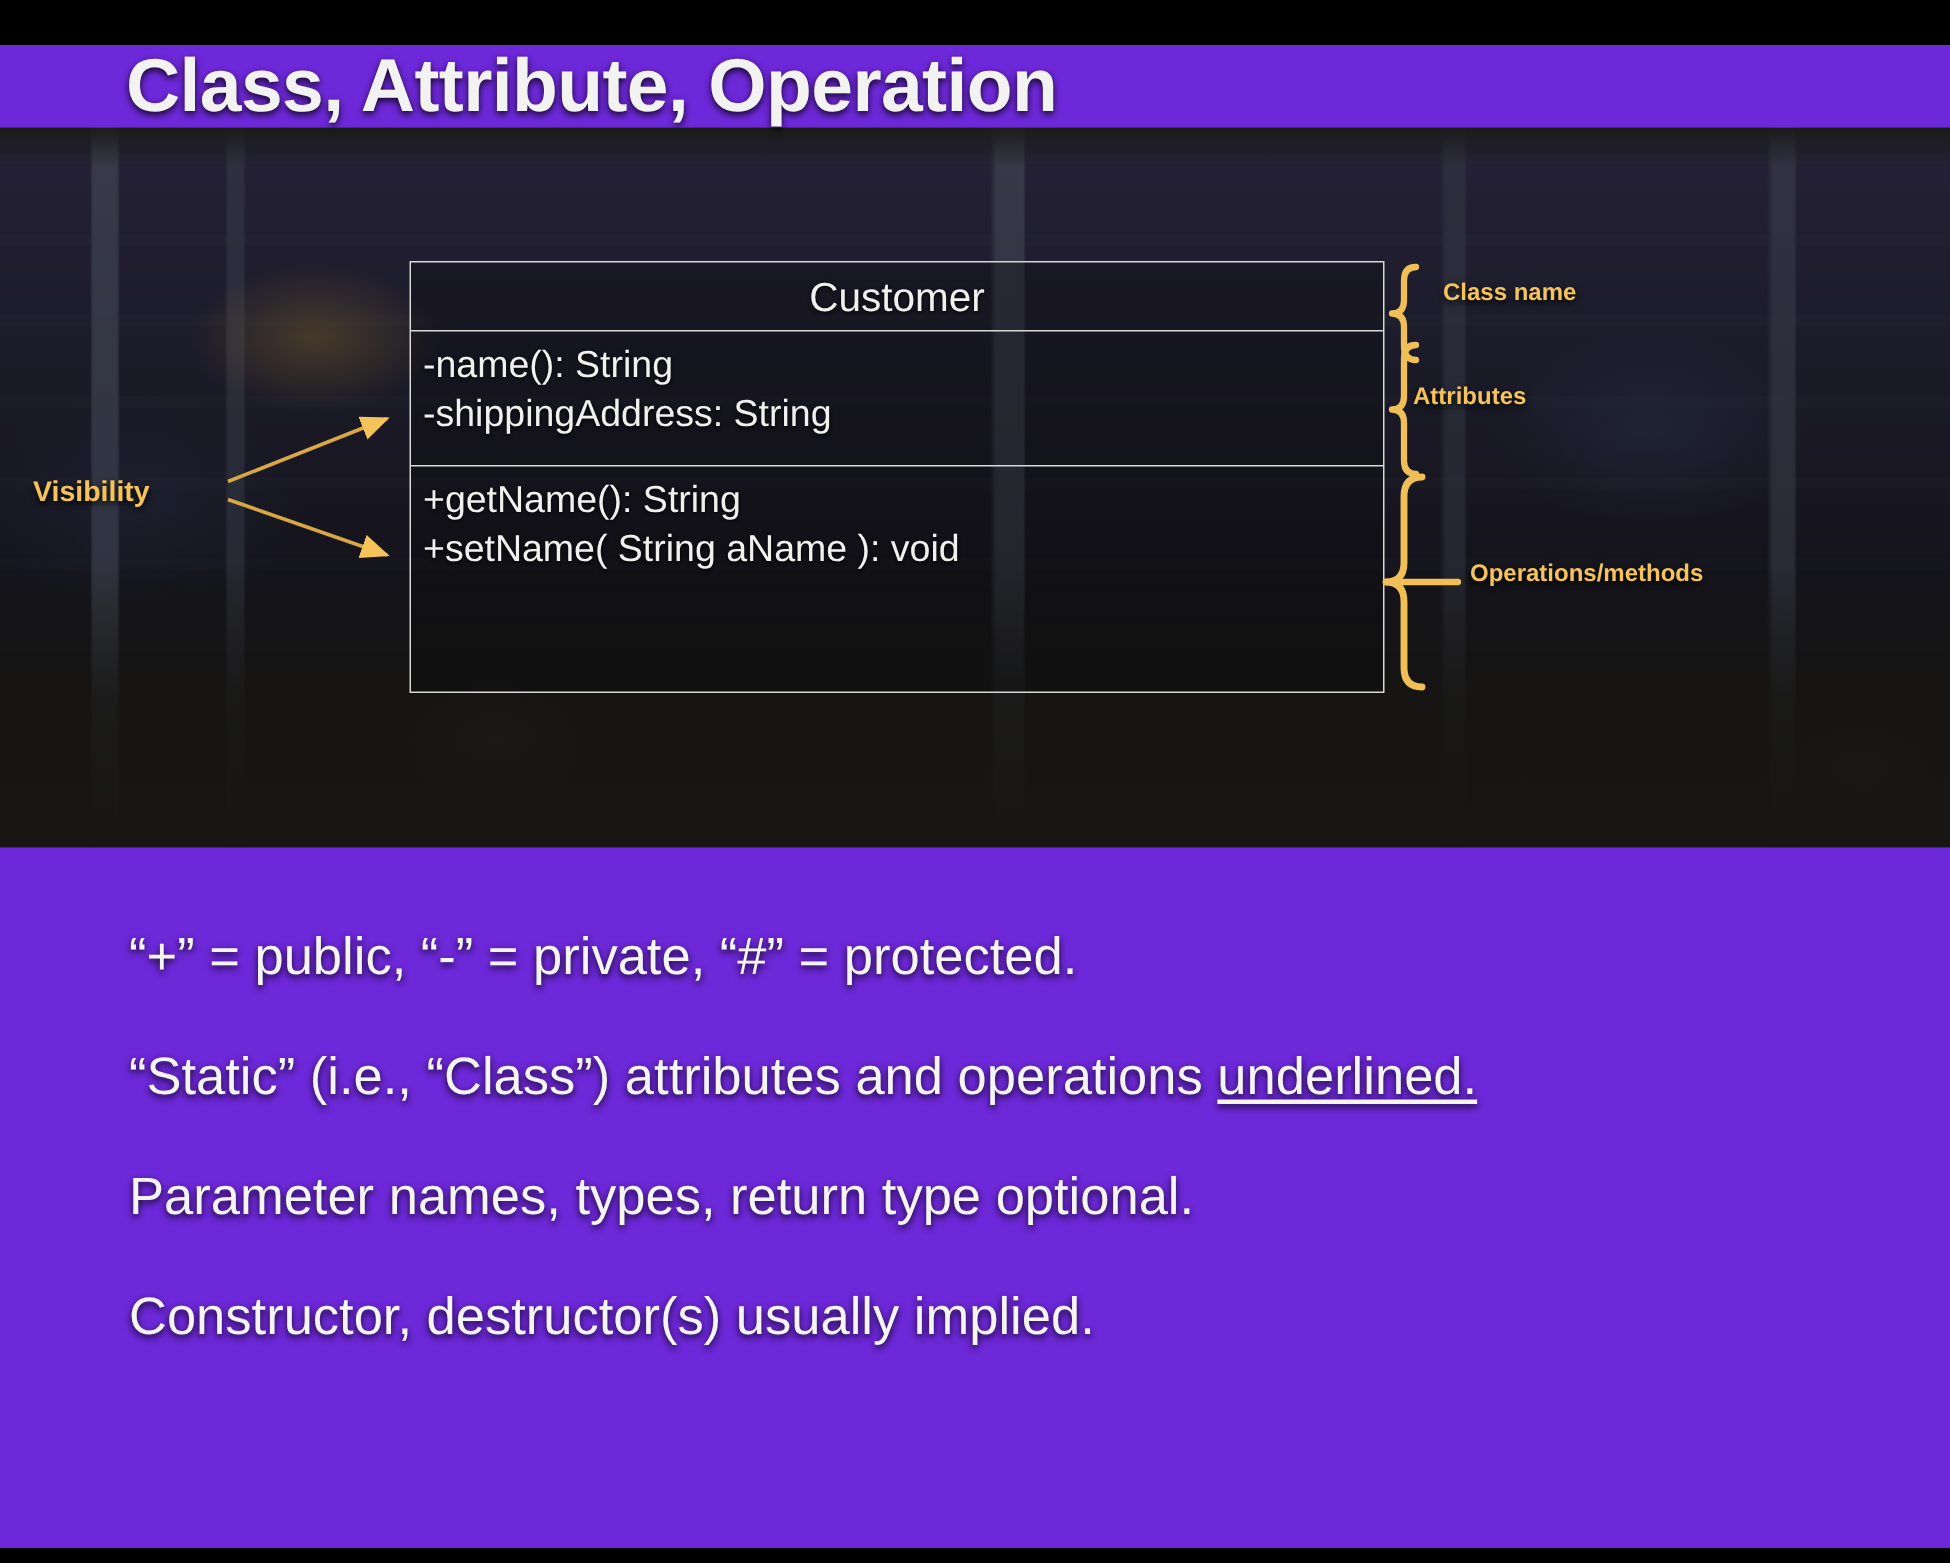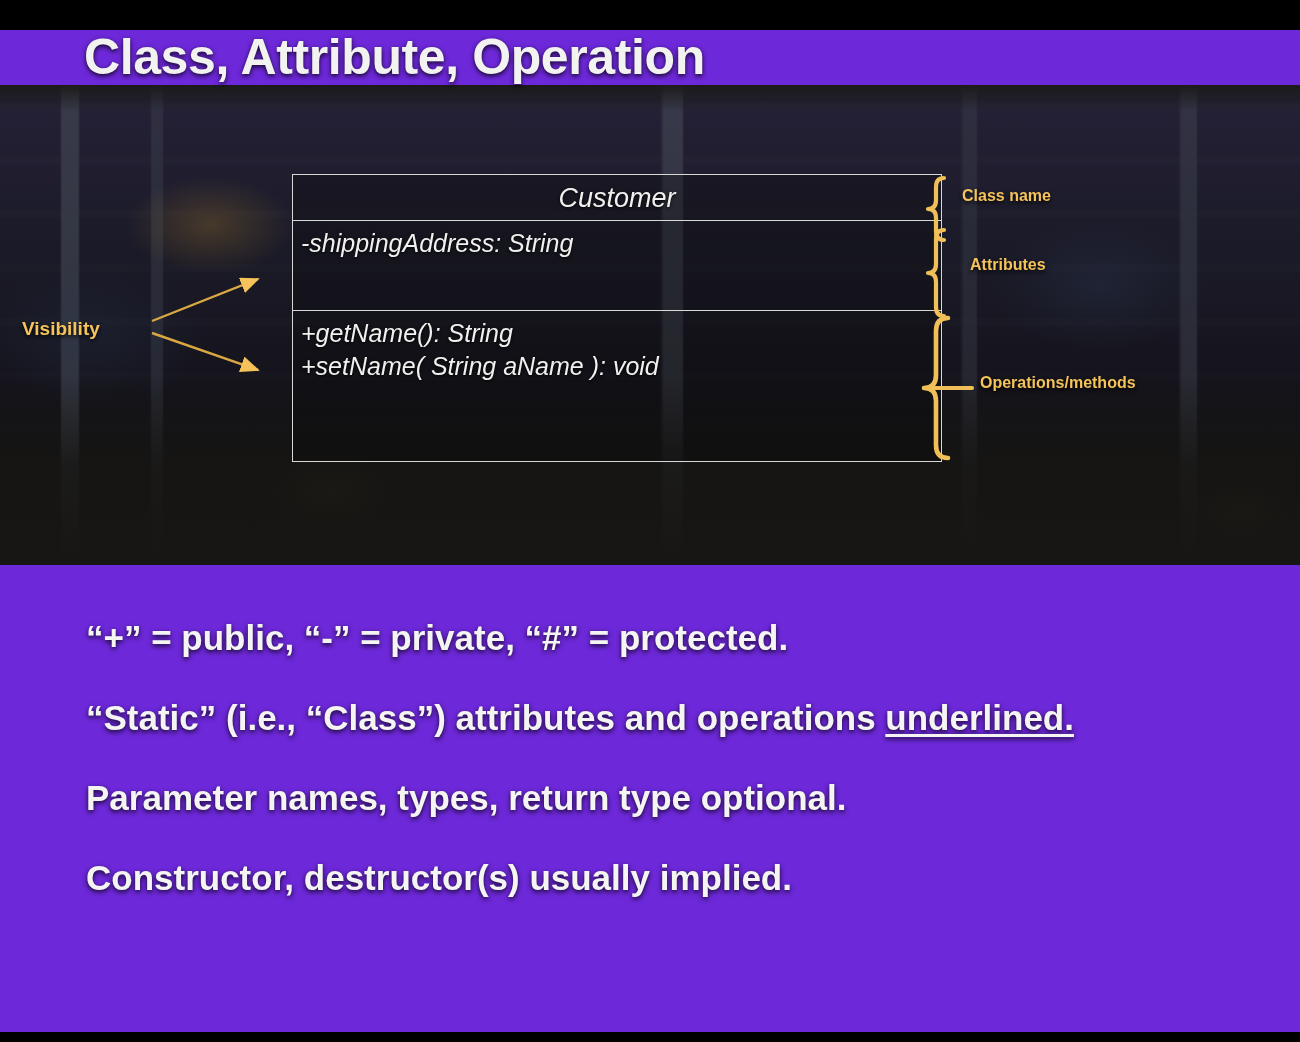--- a/index.html
+++ b/index.html
@@ -101,25 +101,24 @@
     font-weight: 700;
     letter-spacing: -0.4px;
     line-height: 58px;
     white-space: nowrap;
     text-shadow: 0 2px 5px rgba(0,0,0,.85);
   }
 
   
   #uml-box {
     position: absolute;
-    left: 292px; top: 144px;
+    left: 273px; top: 144px;
     width: 650px; height: 288px;
     border: 1.6px solid #d8d8d6;
     background: rgba(10,10,10,0.30);
-    font-style: italic;
   }
   #uml-name-row {
     height: 46px;
     border-bottom: 1.6px solid #d8d8d6;
     display: flex; align-items: center; justify-content: center;
   }
   #uml-name-row .cls-name {
     color: #f0f0ee;
     font-size: 27px;
     line-height: 30px;
@@ -145,21 +144,21 @@
   
   .anno-label {
     position: absolute;
     color: #f5c35a;
     font-size: 16px;
     font-weight: 700;
     white-space: nowrap;
     text-shadow: 0 2px 4px rgba(0,0,0,.9);
   }
   #label-classname   { left: 962px; top: 157px; }
-  #label-attributes  { left: 970px; top: 226px; }
+  #label-attributes  { left: 942px; top: 226px; }
   #label-operations  { left: 980px; top: 344px; }
   #label-visibility  { left: 22px;  top: 288px; font-size: 19px; }
 
   #anno-svg, #arrow-svg {
     position: absolute;
     left: 0; top: 0;
     width: 1300px; height: 1042px;
     pointer-events: none;
   }
 
@@ -168,21 +167,20 @@
     position: absolute;
     left: 86px; top: 586px;
     width: 1160px;
   }
   .bullet {
     color: #f4f4f2;
     font-size: 35px;
     line-height: 43px;
     margin-bottom: 37px;
     text-shadow: 0 2px 5px rgba(0,0,0,.85);
-    font-weight: bold;
   }
   .bullet:last-child { margin-bottom: 0; }
   .u { text-decoration: underline; text-underline-offset: 4px; text-align: center; }
   .i { font-style: italic; }
 </style>
 </head>
 <body>
 
 <div id="slide">
 
@@ -197,20 +195,21 @@
 
   <div id="title">Class, Attribute, Operation</div>
 
   <div id="uml-box">
 
     <div id="uml-name-row">
       <span class="cls-name">Customer</span>
     </div>
 
     <div id="uml-attr-row">
+      <div class="uml-line">-name(): String</div>
       <div class="uml-line">-shippingAddress: String</div>
     </div>
 
     <div id="uml-ops-row">
       <div class="uml-line">+getName(): String</div>
       <div class="uml-line">+setName( String aName ): void</div>
     </div>
   </div>
 
   <svg id="anno-svg" viewBox="0 0 1300 1042">

